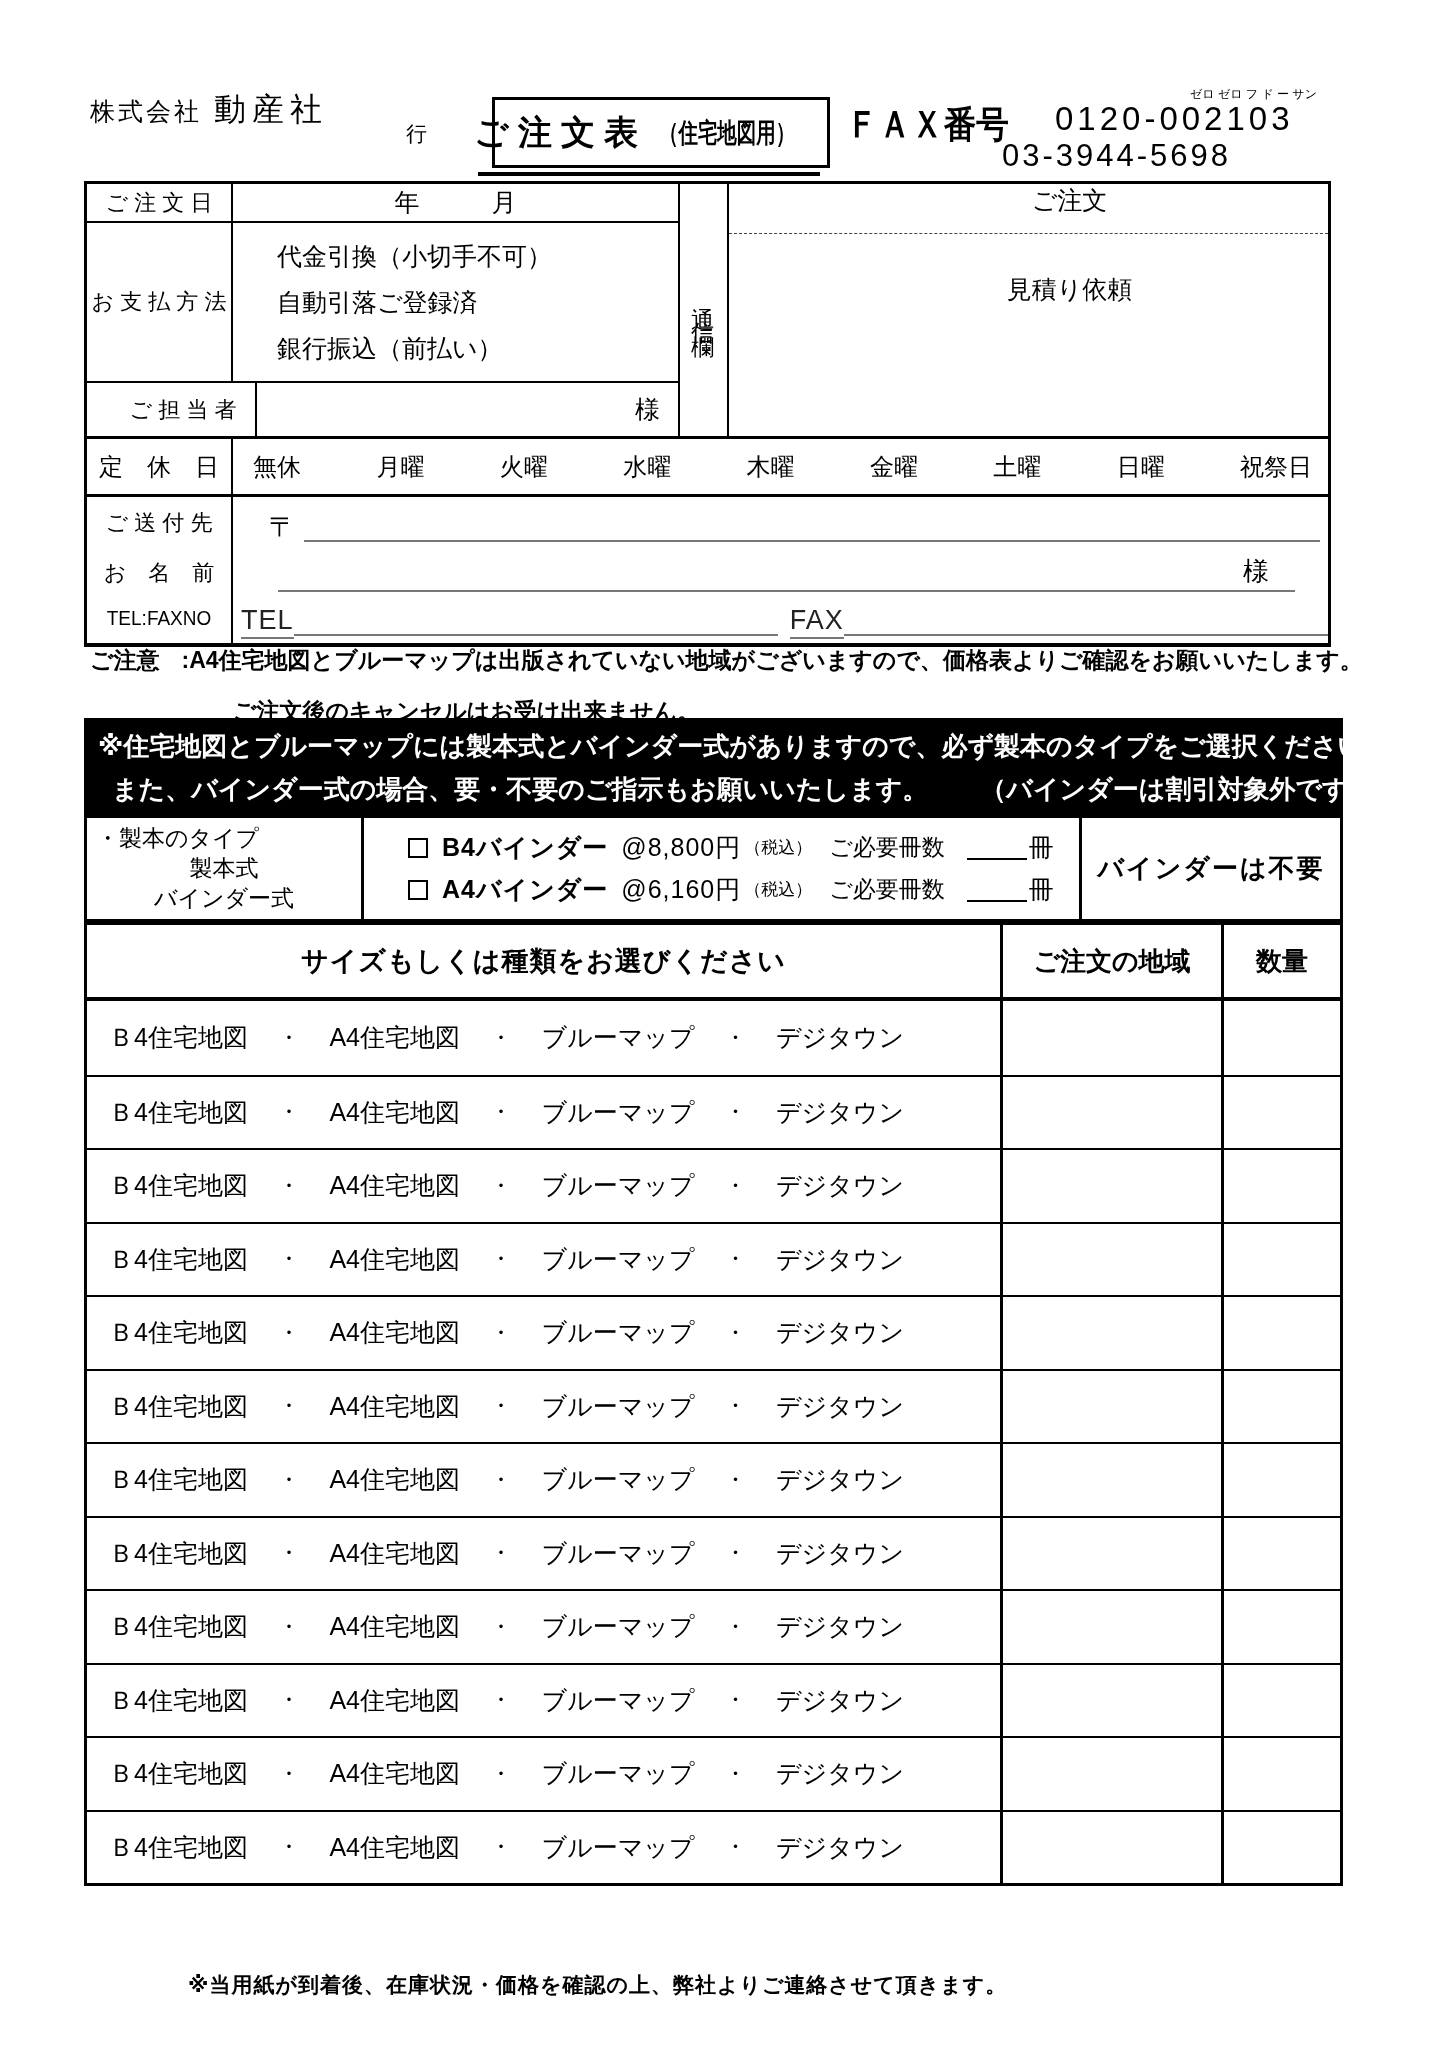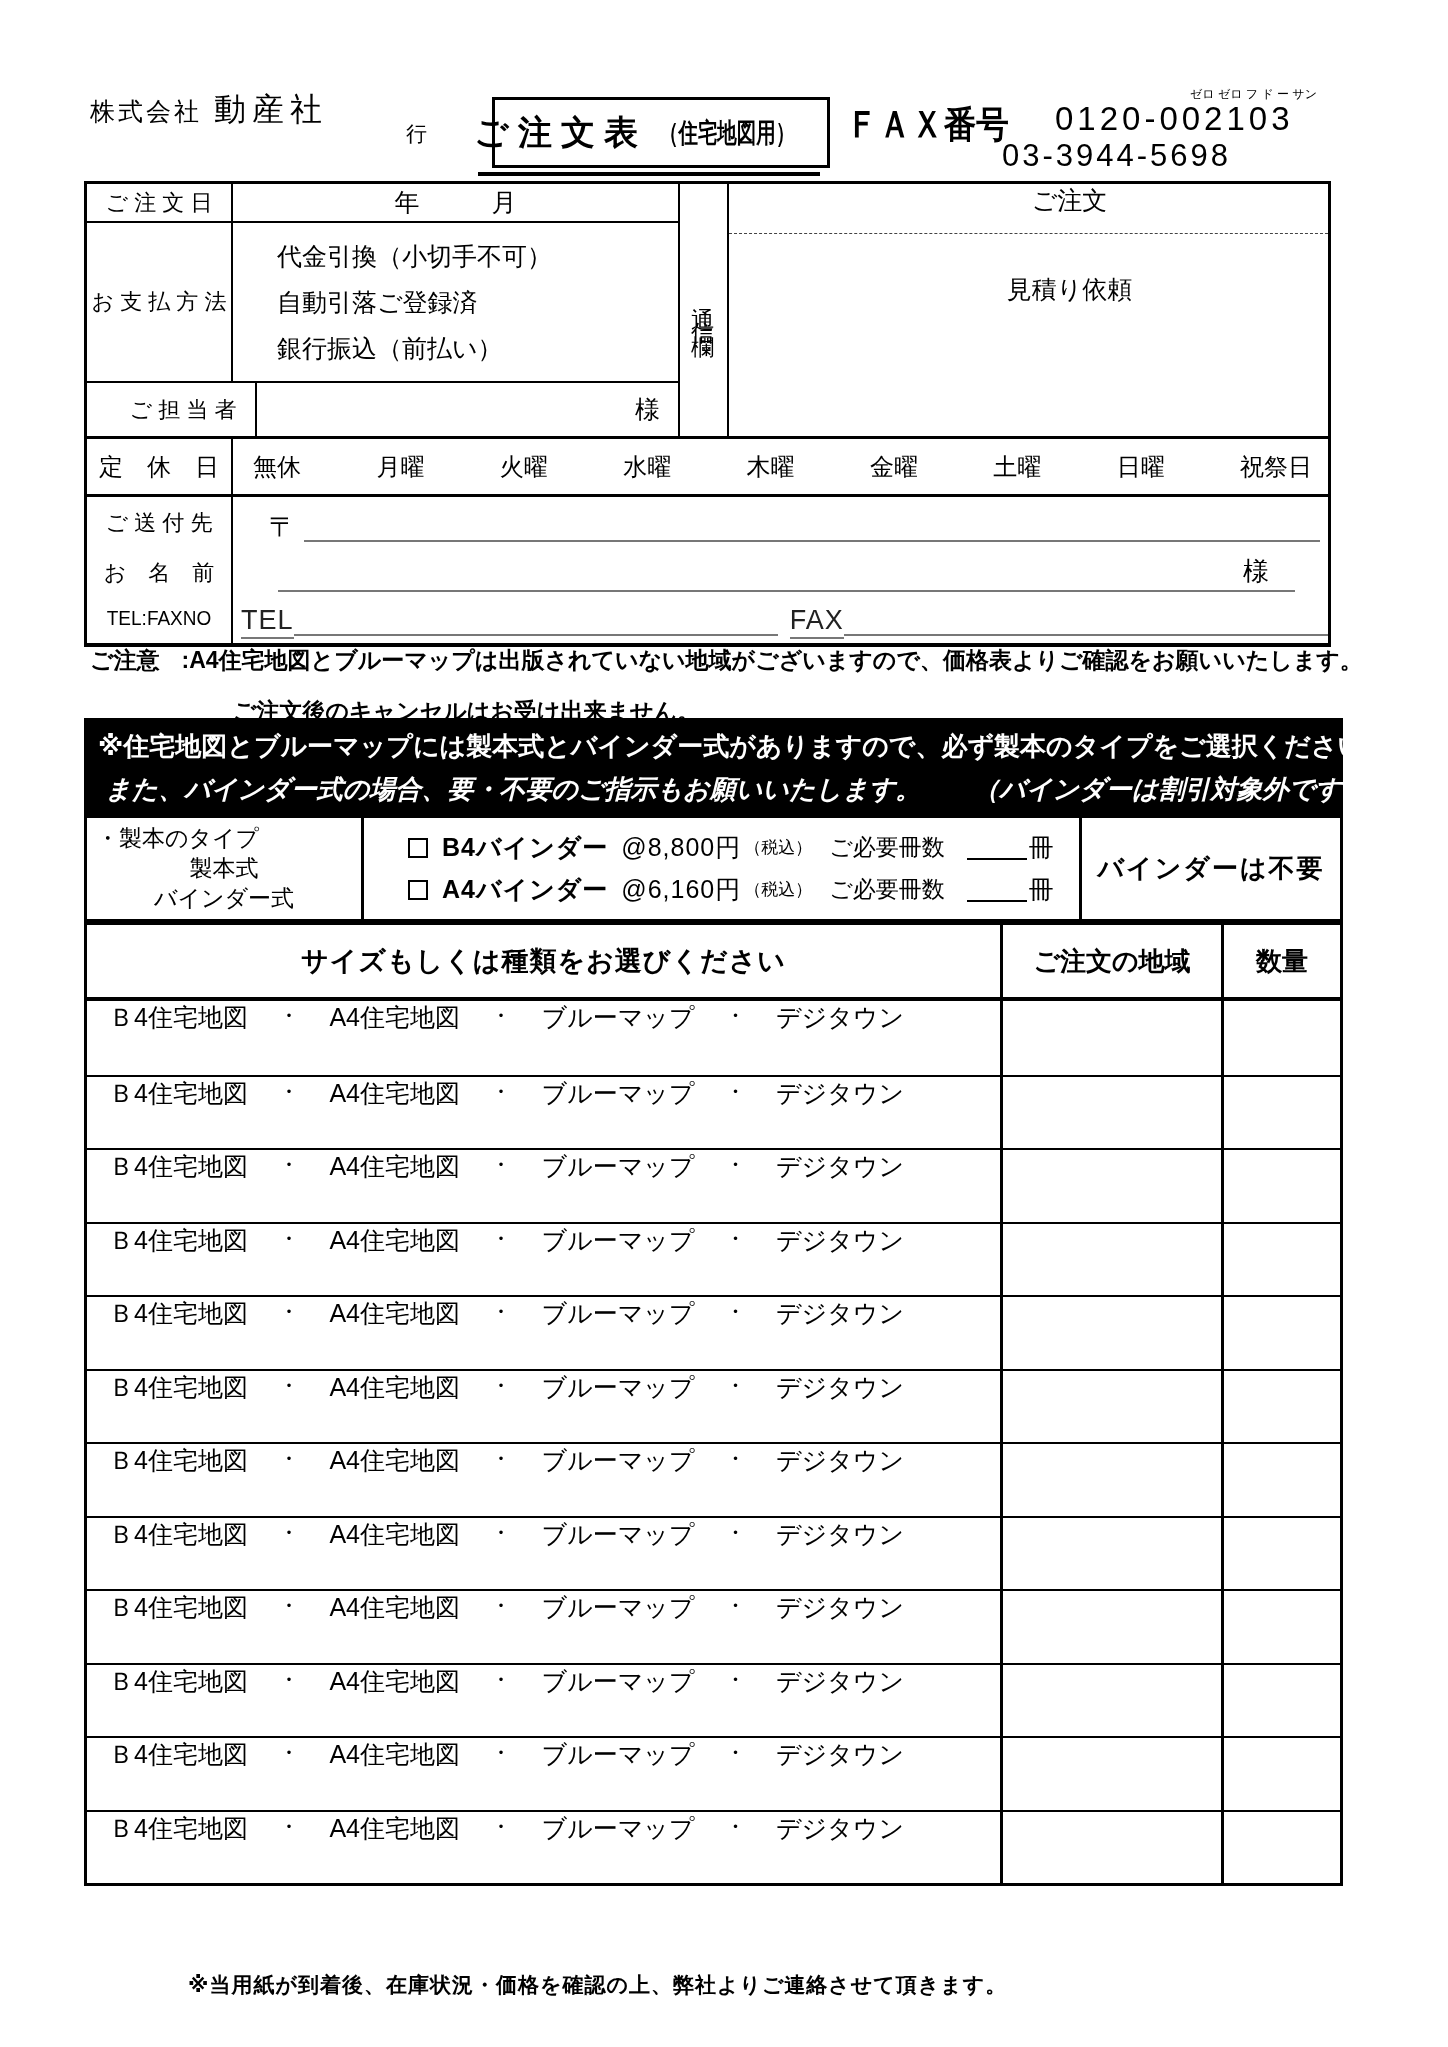--- a/index.html
+++ b/index.html
@@ -61,21 +61,21 @@
   .telfax-row .fax-lab { margin-left:12px; }
 
   
   .notice { left:90px; top:645px; font-size:23px; font-weight:bold; white-space:nowrap; }
   .notice .n1 { display:flex; gap:22px; }
   .notice .n2 { margin-left:143px; margin-top:20px; }
 
   
   .banner { left:84px; top:718px; width:1259px; height:97px; background:#000; color:#fff; font-weight:bold; font-size:26px; box-sizing:border-box; padding-top:11px; white-space:nowrap; }
   .banner .b1 { padding-left:14px; }
-  .banner .b2 { padding-left:21px; margin-top:8px;font-style:italic; }
+  .banner .b2 { padding-left:28px; margin-top:8px; }
 
   
   .binder { left:84px; top:815px; width:1259px; height:107px; border:3px solid #000; box-sizing:border-box; display:flex; }
   .bind-left { width:277px; border-right:3px solid #000; box-sizing:border-box; font-size:23px; line-height:30px; padding-top:5px; flex:none; }
   .bind-left .tl { padding-left:9px; }
   .bind-left .to { text-align:center; }
   .bind-mid { width:718px; border-right:3px solid #000; box-sizing:border-box; display:flex; flex-direction:column; justify-content:center; gap:9px; padding-left:44px; flex:none; }
   .bopt { display:flex; align-items:center; font-size:25px; }
   .cb { width:16px; height:16px; border:2px solid #000; margin-right:14px; flex:none; }
   .bname { font-weight:bold; letter-spacing:1px; }
@@ -87,21 +87,21 @@
   .bind-right { flex:1; display:flex; align-items:center; justify-content:center; font-size:26px; font-weight:bold; letter-spacing:2px; }
 
   
   .otable { left:84px; top:922px; width:1259px; border:3px solid #000; box-sizing:border-box; }
   .ot-head { display:flex; height:72px; border-bottom:4px solid #000; font-weight:bold; }
   .ot-c1 { width:916px; border-right:3px solid #000; box-sizing:border-box; display:flex; align-items:center; justify-content:center; font-size:27px; letter-spacing:1px; flex:none; }
   .ot-c2 { width:221px; border-right:3px solid #000; box-sizing:border-box; display:flex; align-items:center; justify-content:center; font-size:26px; flex:none; }
   .ot-c3 { flex:1; display:flex; align-items:center; justify-content:center; font-size:26px; }
   .orow { display:flex; height:73.5px; box-sizing:border-box; }
   .orow + .orow { border-top:2px solid #000; }
-  .or-main { width:916px; border-right:3px solid #000; box-sizing:border-box; display:flex; justify-content:space-between; padding:0 96px 0 22px; font-size:25px; flex:none; }
+  .or-main { width:916px; border-right:3px solid #000; box-sizing:border-box; display:flex; align-items:center; justify-content:space-between; padding:0 96px 0 22px; font-size:25px; flex:none; }
   .or-main .sep { font-size:22px; }
   .or-region { width:221px; border-right:3px solid #000; box-sizing:border-box; flex:none; }
   .or-qty { flex:1; }
 
   
   .footnote { left:188px; top:1971px; font-size:21px; font-weight:bold; letter-spacing:1px; white-space:nowrap; }
 </style>
 </head>
 <body>
 

